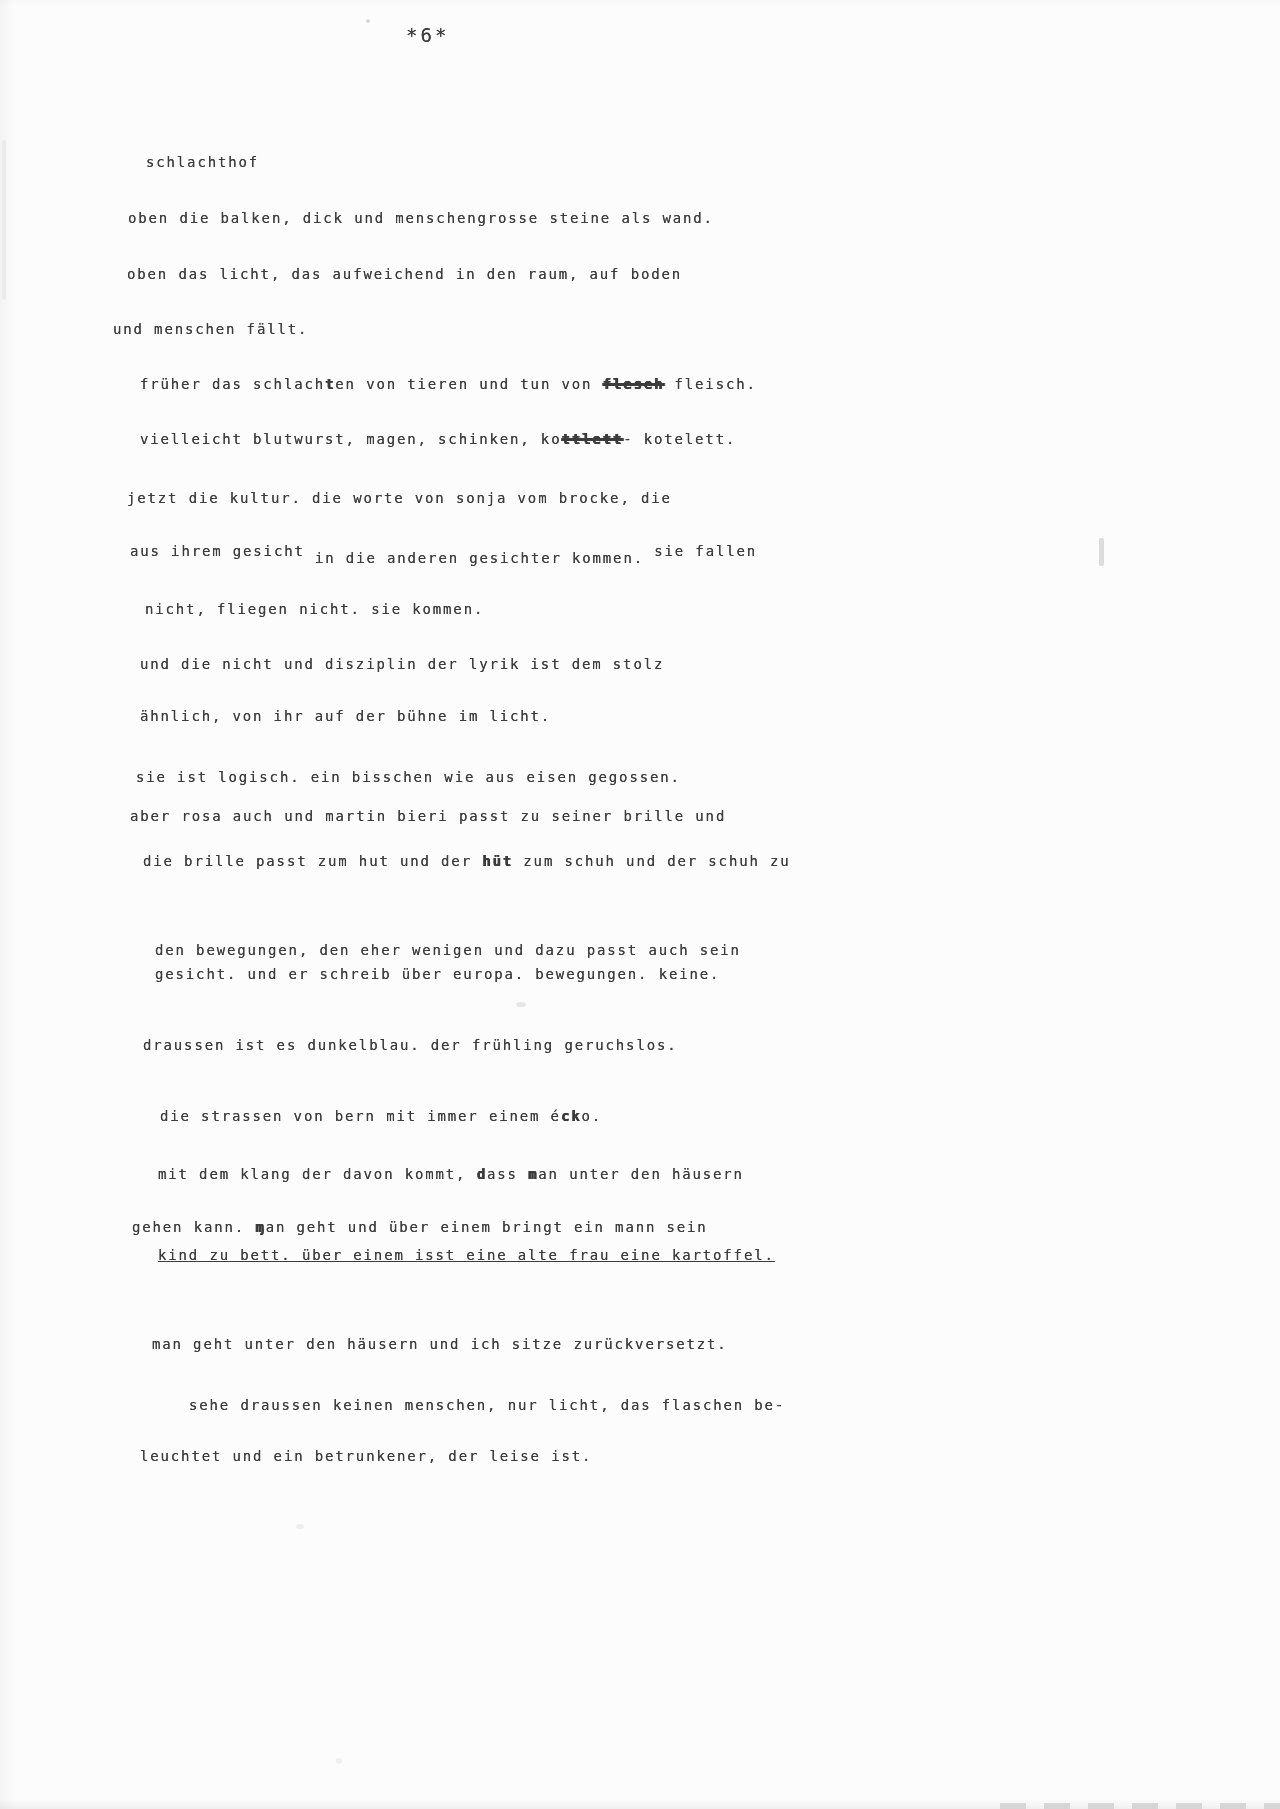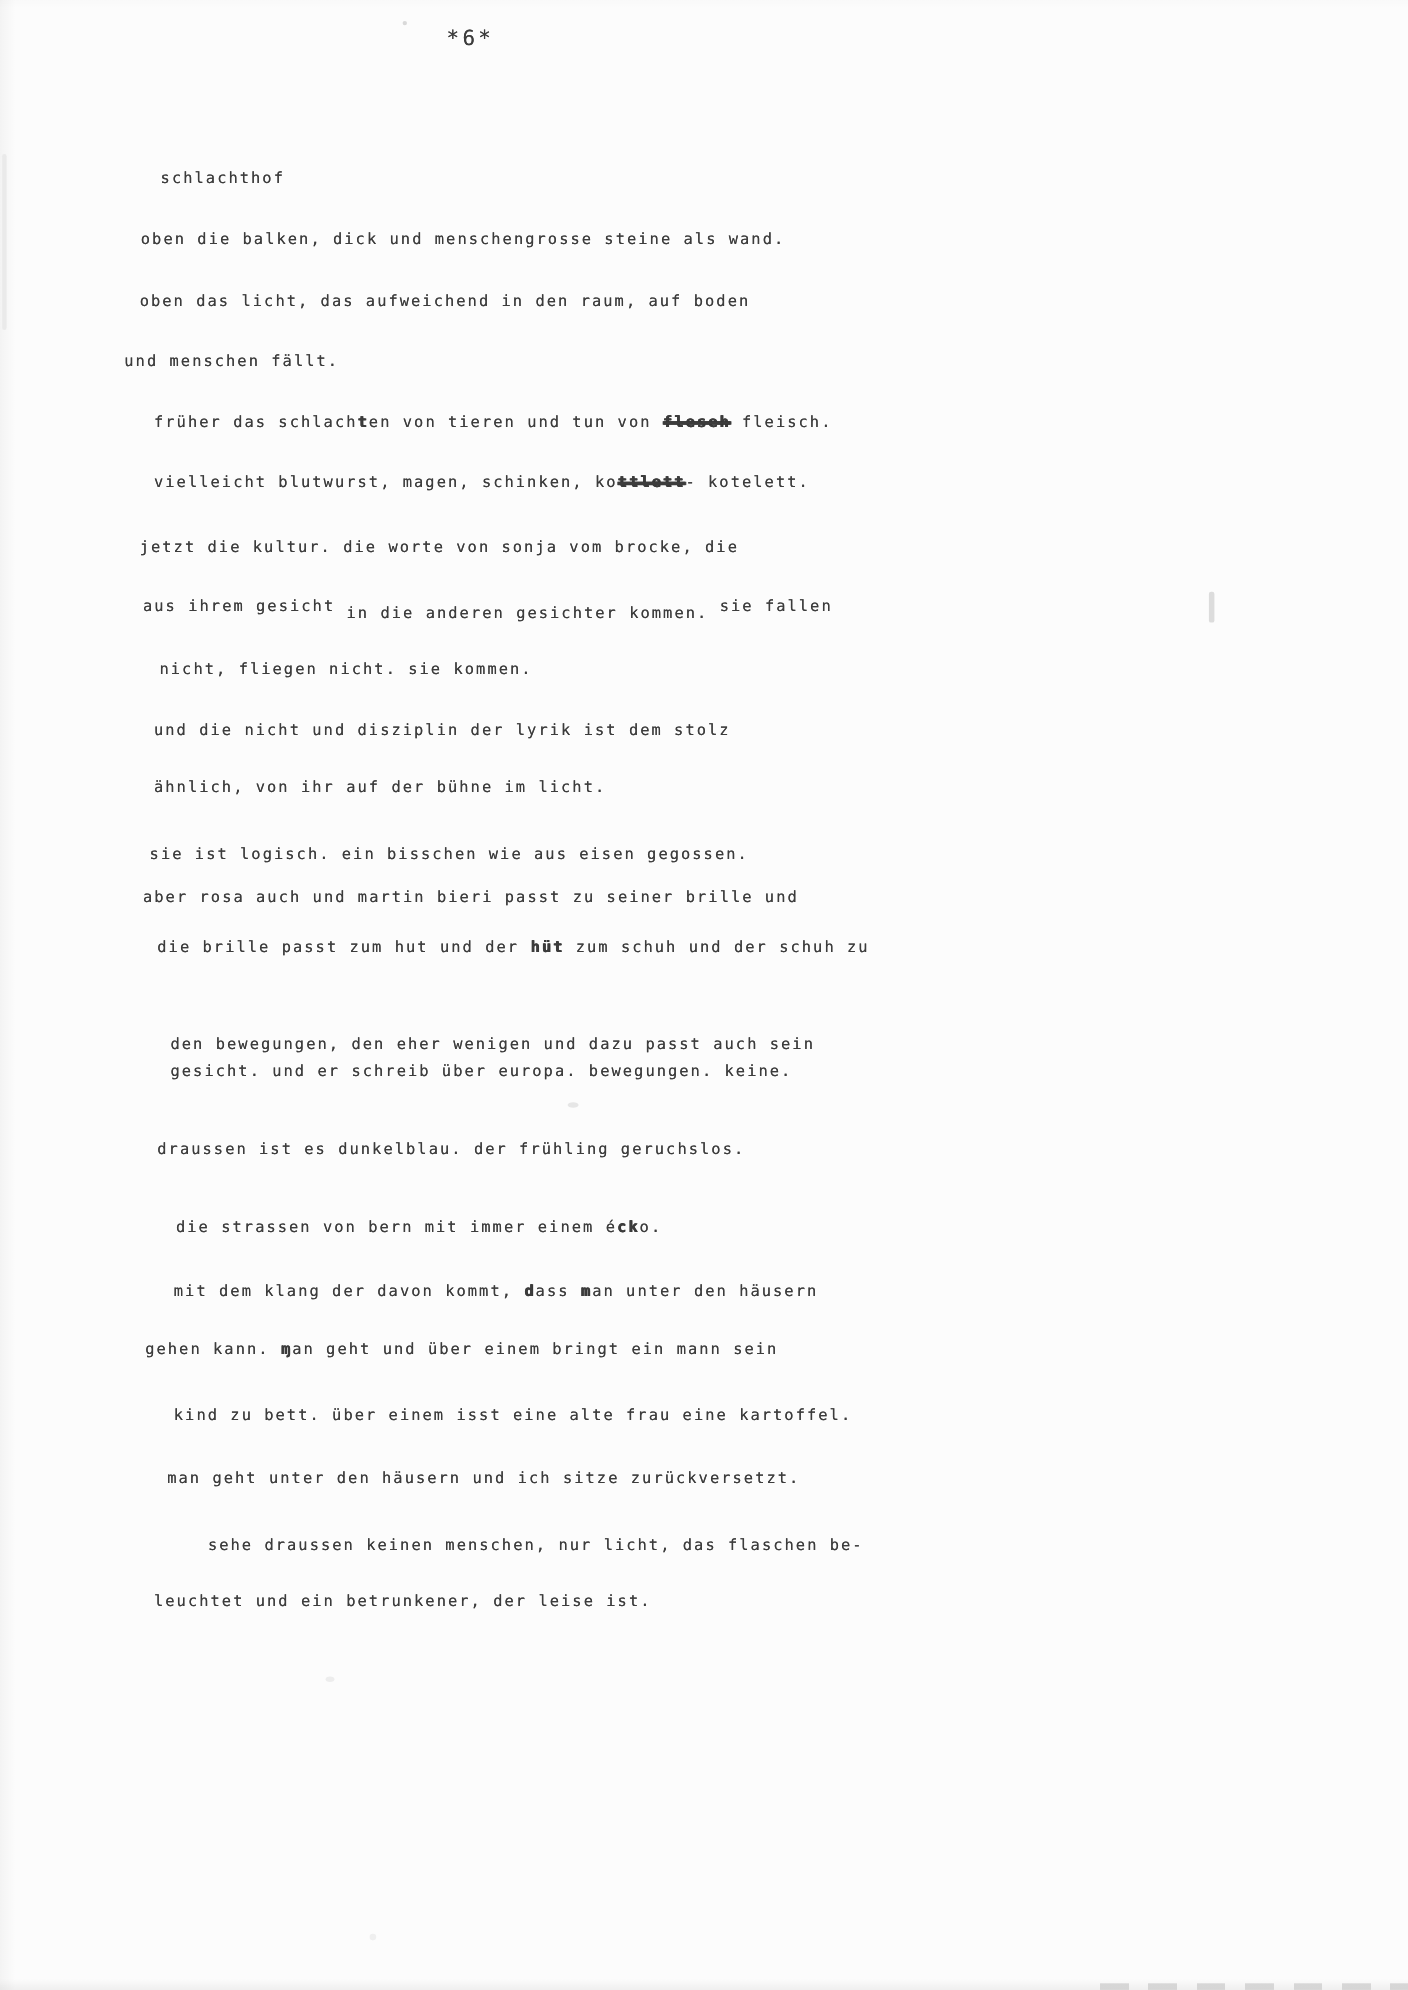--- a/index.html
+++ b/index.html
@@ -126,21 +126,21 @@
       <div class="tline" style="left: 140px; top: 704px;"><span class="seg-n">ähnlich, von ihr auf der bühne im licht.</span></div>
       <div class="tline" style="left: 136px; top: 765px;"><span class="seg-n">sie ist logisch. ein bisschen wie aus eisen gegossen.</span></div>
       <div class="tline" style="left: 130px; top: 804px;"><span class="seg-n">aber rosa auch und martin bieri passt zu seiner brille und</span></div>
       <div class="tline" style="left: 143px; top: 849px;"><span class="seg-n">die brille passt zum hut und der </span><span class="seg-b">hüt</span><span class="seg-n"> zum schuh und der schuh zu</span></div>
       <div class="tline" style="left: 155px; top: 907px; margin-top: 31px;"><span class="seg-n">den bewegungen, den eher wenigen und dazu passt auch sein</span></div>
       <div class="tline" style="left: 155px; top: 962px;"><span class="seg-n">gesicht. und er schreib über europa. bewegungen. keine.</span></div>
       <div class="tline" style="left: 143px; top: 1033px;"><span class="seg-n">draussen ist es dunkelblau. der frühling geruchslos.</span></div>
       <div class="tline" style="left: 160px; top: 1104px;"><span class="seg-n">die strassen von bern mit immer einem é</span><span class="seg-b">ck</span><span class="seg-n">o.</span></div>
       <div class="tline" style="left: 158px; top: 1162px;"><span class="seg-n">mit dem klang der davon kommt, </span><span class="seg-b">d</span><span class="seg-n">ass </span><span class="seg-b">m</span><span class="seg-n">an unter den häusern</span></div>
       <div class="tline" style="left: 132px; top: 1215px;"><span class="seg-n">gehen kann. </span><span class="seg-b">ɱ</span><span class="seg-n">an geht und über einem bringt ein mann sein</span></div>
-      <div class="tline" style="left: 158px; top: 1275px;"><span class="seg-n">kind zu bett. über einem isst eine alte frau eine kartoffel.</span></div>
+      <div class="tline" style="left: 158px; top: 1243px; text-decoration: underline;"><span class="seg-n">kind zu bett. über einem isst eine alte frau eine kartoffel.</span></div>
       <div class="tline" style="left: 152px; top: 1332px;"><span class="seg-n">man geht unter den häusern und ich sitze zurückversetzt.</span></div>
       <div class="tline" style="left: 145px; top: 1393px; margin-left: 44px;"><span class="seg-n">sehe draussen keinen menschen, nur licht, das flaschen be-</span></div>
       <div class="tline" style="left: 140px; top: 1444px; text-align: right;"><span class="seg-n">leuchtet und ein betrunkener, der leise ist.</span></div>
     </div>
 
   <div class="artifact streak-left"></div>
   <div class="artifact speck-top"></div>
   <div class="artifact tick-right"></div>
   <div class="artifact smudge-europa"></div>
   <div class="artifact smudge-mid"></div>

